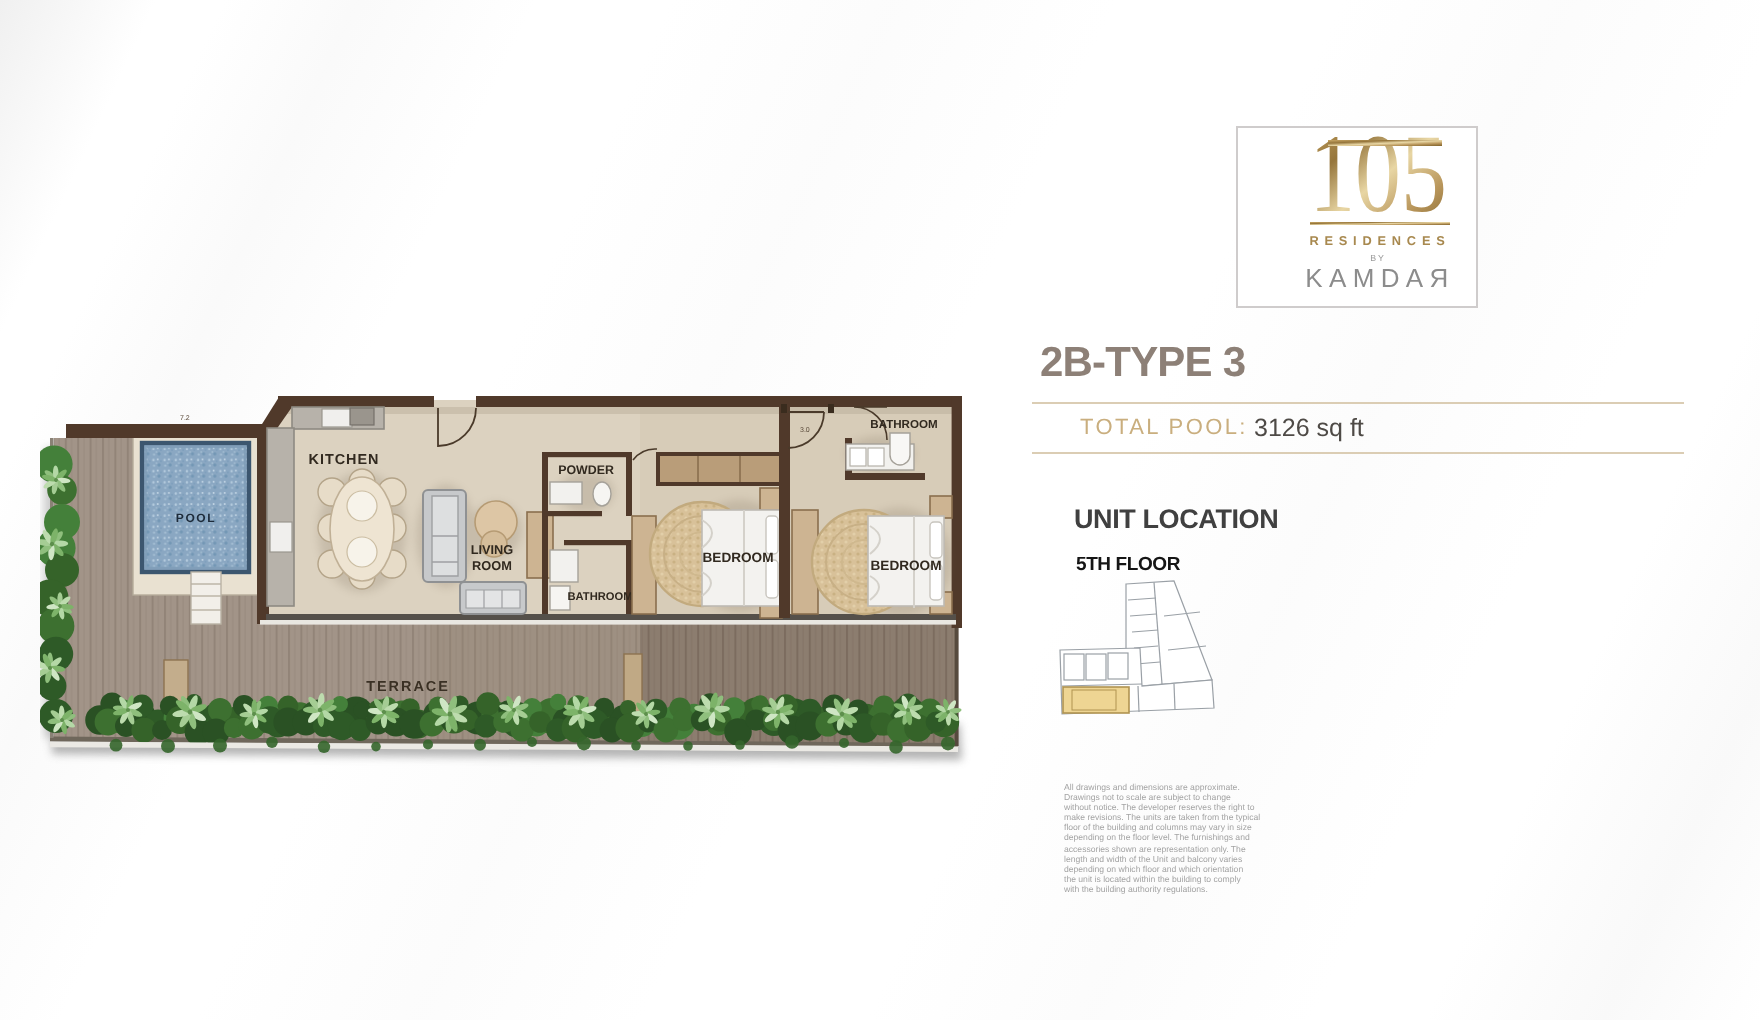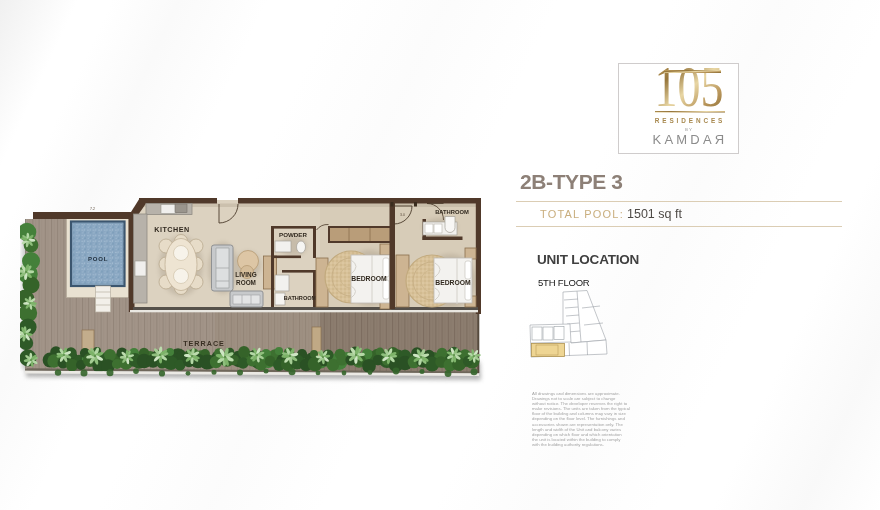--- a/index.html
+++ b/index.html
@@ -586,26 +586,26 @@
     <text x="51" y="79.5" text-anchor="middle" font-size="13" fill="#8c8c8c" letter-spacing="3.2">KAMDAЯ</text>
   </svg>
 </div>
 
 <div class="abs" style="left:500px;top:169.5px;width:334px;text-align:left;font-size:21px;font-weight:bold;color:#8d8077;letter-spacing:-0.4px;">2B-TYPE 3</div>
 
 <div class="abs" style="left:516px;top:201px;width:306px;height:24px;border-top:1px solid #dbcdb4;border-bottom:1px solid #dbcdb4;">
 
   <span class="abs" style="left:4px;top:6px;font-size:11px;color:#c9ae7e;letter-spacing:1.2px;">TOTAL POOL:</span>
 
-  <span class="abs" style="left:91px;top:5px;font-size:12.5px;color:#4e4a46;">1501 sq ft</span>
+  <span class="abs" style="left:91px;top:5px;font-size:12.5px;color:#4e4a46;">3126 sq ft</span>
 </div>
 
 <div class="abs" style="left:517px;top:252px;font-size:13.5px;font-weight:bold;color:#404040;letter-spacing:-0.2px;">UNIT LOCATION</div>
 
-<div class="abs" style="left:518px;top:277px;font-size:9.5px;font-weight:normal;color:#151515;letter-spacing:-0.2px;">5TH FLOOR</div>
+<div class="abs" style="left:518px;top:277px;font-size:9.5px;font-weight:bold;color:#151515;letter-spacing:-0.2px;">5TH FLOOR</div>
 
 <div id="keywrap" class="abs" style="left:503px;top:288px;width:92px;height:74px;">
 <svg width="92" height="74" viewBox="0 0 92 74">
   <g stroke="#9aa0a6" stroke-width="0.6" fill="#ffffff">
 
     <polygon points="40,4 64,2.5 83,52 47,55 40,38"></polygon>
 
     <line x1="54" y1="3.2" x2="58" y2="54"></line>
 
     <line x1="41" y1="12" x2="55" y2="11"></line>

